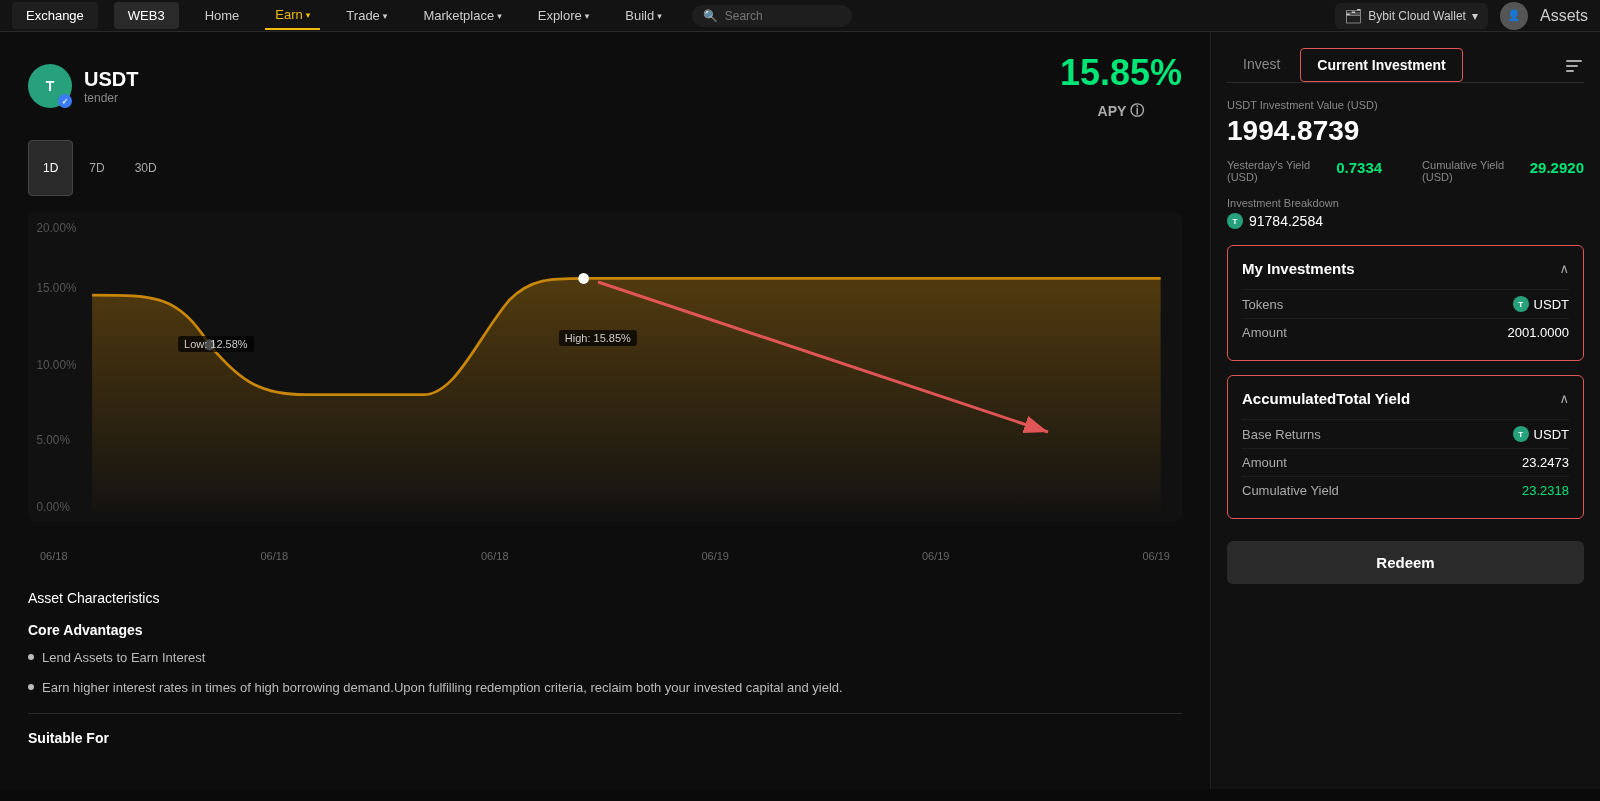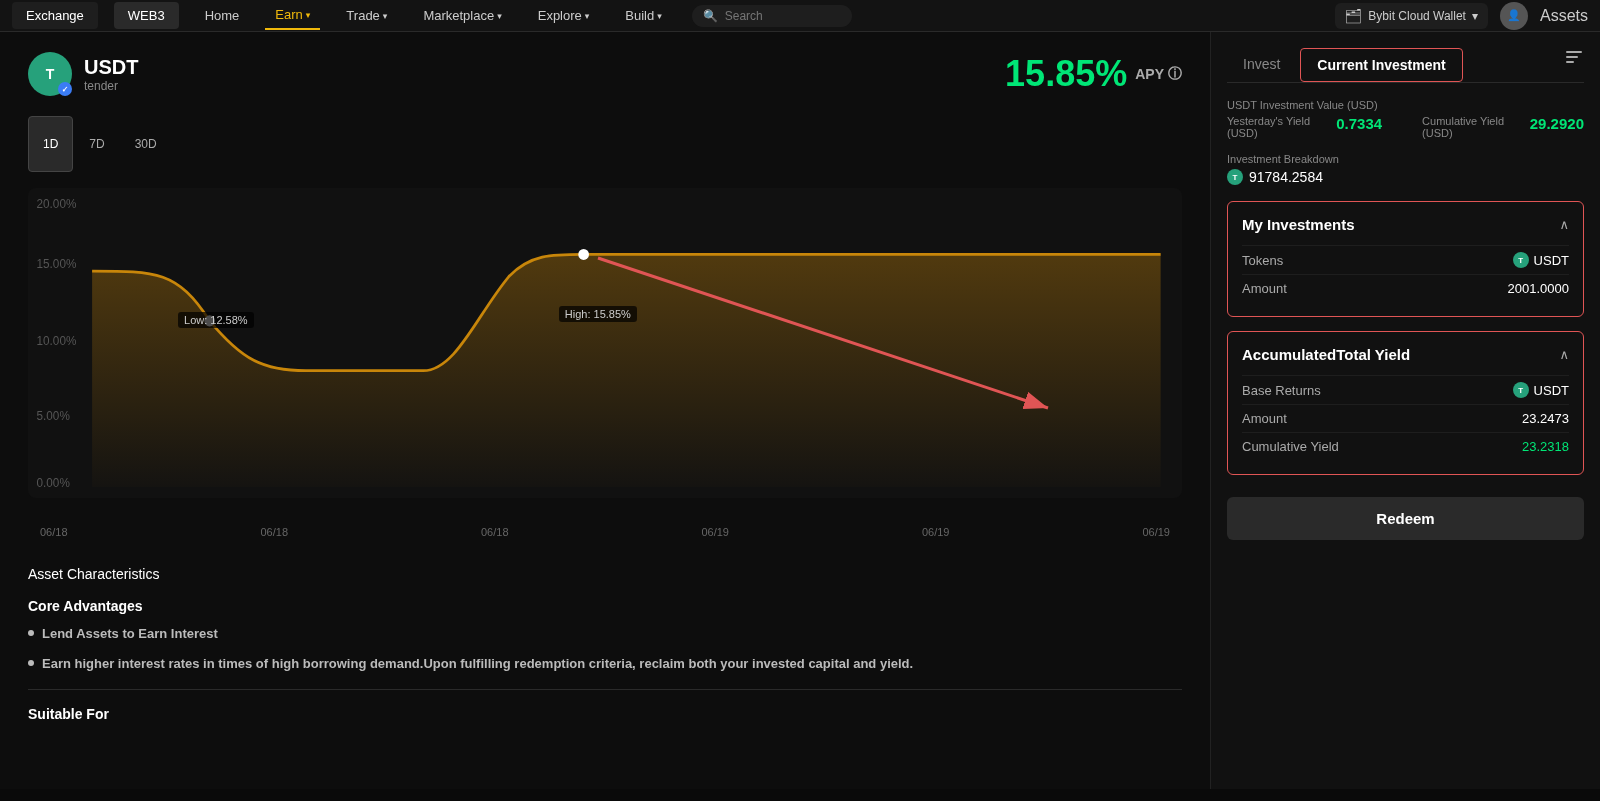--- a/index.html
+++ b/index.html
@@ -26,48 +26,48 @@
     
     .left-panel { flex: 1; background: #0d0d0d; padding: 20px 28px; overflow-y: auto; }
 
     
     .token-header { display: flex; align-items: center; justify-content: space-between; margin-bottom: 20px; }
     .token-info { display: flex; align-items: center; gap: 12px; }
     .token-icon { width: 44px; height: 44px; border-radius: 50%; background: #26a17b; display: flex; align-items: center; justify-content: center; font-weight: bold; font-size: 14px; color: #fff; position: relative; }
     .token-icon-verified { position: absolute; bottom: 0; right: 0; width: 14px; height: 14px; background: #3b7cf4; border-radius: 50%; display: flex; align-items: center; justify-content: center; font-size: 8px; }
     .token-name { font-size: 20px; font-weight: 700; color: #fff; }
     .token-sub { font-size: 12px; color: #888; }
-    .apy-display { font-size: 36px; font-weight: 700; color: #00e676; display: flex; align-items: center; gap: 8px; }
+    .apy-display { font-size: 36px; font-weight: 700; color: #00e676; display: flex; align-items: center; gap: 8px; flex-direction: column; }
     .apy-label { font-size: 14px; color: #aaa; display: flex; align-items: center; gap: 4px; }
 
     
     .time-tabs { display: flex; gap: 2px; margin-bottom: 16px; }
     .time-tab { padding: 20px 14px; border-radius: 4px; cursor: pointer; font-size: 12px; color: #aaa; background: transparent; border: none; }
     .time-tab.active { background: #2a2a2a; color: #fff; border: 1px solid #444; }
 
     
     .chart-container { background: #111; border-radius: 8px; height: 310px; position: relative; margin-bottom: 24px; overflow: hidden; }
     .chart-svg { width: 100%; height: 100%; }
     .chart-label { position: absolute; font-size: 11px; color: #ccc; background: rgba(0,0,0,0.7); padding: 2px 6px; border-radius: 3px; }
     .chart-label.high { top: 38%; left: 46%; }
     .chart-label.low { top: 58%; left: 12%; }
     .x-axis { display: flex; justify-content: space-between; padding: 4px 12px; color: #666; font-size: 11px; }
 
     
     .section-title { font-size: 14px; font-weight: 400; color: #fff; margin-bottom: 16px; }
     .sub-title { font-size: 14px; font-weight: 600; color: #fff; margin-bottom: 10px; }
-    .bullet-item { display: flex; align-items: flex-start; gap: 8px; margin-bottom: 10px; color: #bbb; font-size: 13px; line-height: 1.5; font-weight: bold; }
+    .bullet-item { display: flex; align-items: flex-start; gap: 8px; margin-bottom: 10px; color: #bbb; font-size: 13px; line-height: 1.5; }
     .bullet-dot { width: 6px; height: 6px; border-radius: 50%; background: #bbb; margin-top: 6px; flex-shrink: 0; }
     .divider { border: none; border-top: 1px solid #2a2a2a; margin: 16px 0; }
 
     
     .right-panel { width: 390px; background: #111; border-left: 1px solid #222; padding: 16px; overflow-y: auto; }
 
     
-    .invest-tabs { display: flex; align-items: flex-start; gap: 0; margin-bottom: 16px; border-bottom: 1px solid #2a2a2a; padding-bottom: 0; }
+    .invest-tabs { display: flex; align-items: flex-end; gap: 0; margin-bottom: 16px; border-bottom: 1px solid #2a2a2a; padding-bottom: 0; }
     .invest-tab { padding: 8px 16px; cursor: pointer; font-size: 14px; color: #888; border-bottom: 2px solid transparent; }
     .invest-tab.outlined { border: 1.5px solid #e05555; border-radius: 4px; color: #fff; margin-left: 4px; font-weight: 600; }
     .icon-btn { margin-left: auto; cursor: pointer; color: #aaa; font-size: 18px; }
 
     
     .inv-label { font-size: 11px; color: #888; margin-bottom: 4px; }
     .inv-value-large { font-size: 28px; font-weight: 700; color: #fff; margin-bottom: 12px; }
     .yield-row { display: flex; gap: 40px; margin-bottom: 14px; }
     .yield-col { display: flex; flex-direction: row; gap: 3px; }
     .yield-col-label { font-size: 11px; color: #888; }
@@ -236,20 +236,21 @@
         <svg width="20" height="20" viewBox="0 0 20 20" fill="none">
             <rect x="2" y="3" width="16" height="2" rx="1" fill="#aaa"></rect>
             <rect x="2" y="8" width="12" height="2" rx="1" fill="#aaa"></rect>
             <rect x="2" y="13" width="8" height="2" rx="1" fill="#aaa"></rect>
           </svg>
       </div>
     </div>
 
     
     <div class="inv-label">USDT Investment Value (USD)</div>
+    <div class="inv-value-large">1994.8739</div>
 
     
     <div class="yield-row">
       <div class="yield-col">
         <div class="yield-col-label">Yesterday's Yield (USD)</div>
         <div class="yield-col-val">0.7334</div>
       </div>
       <div class="yield-col">
         <div class="yield-col-label">Cumulative Yield (USD)</div>
         <div class="yield-col-val">29.2920</div>

